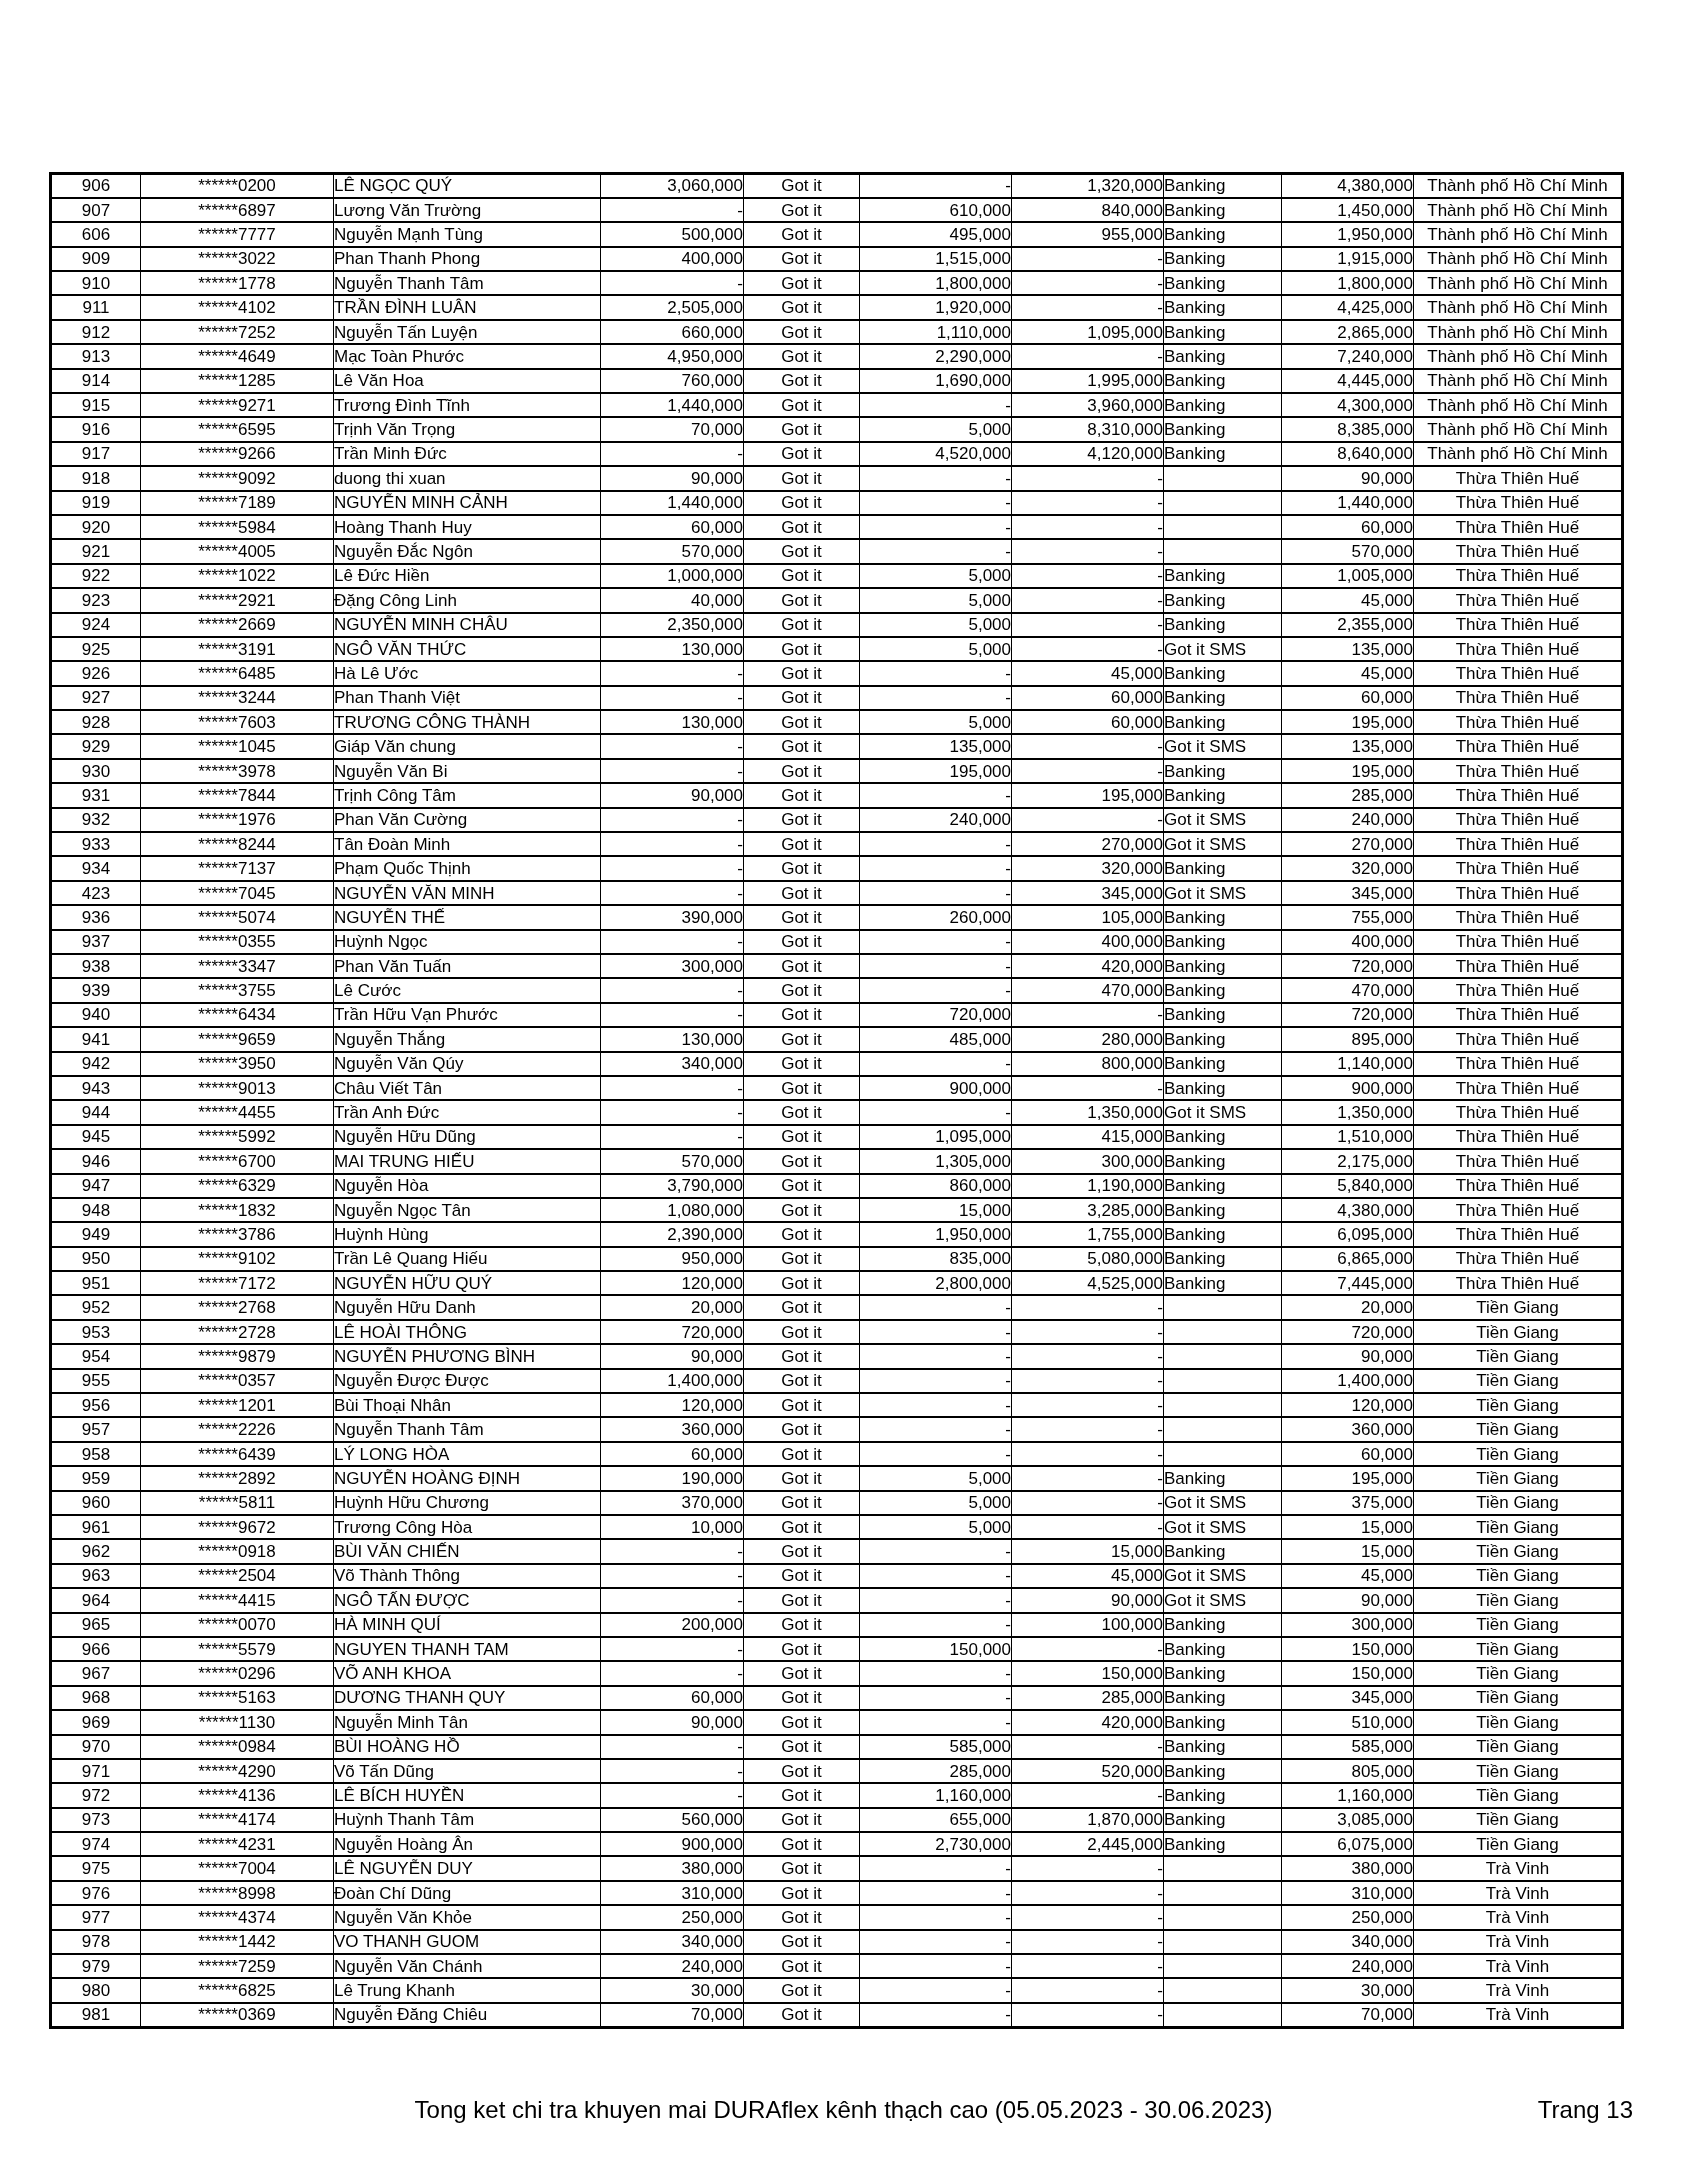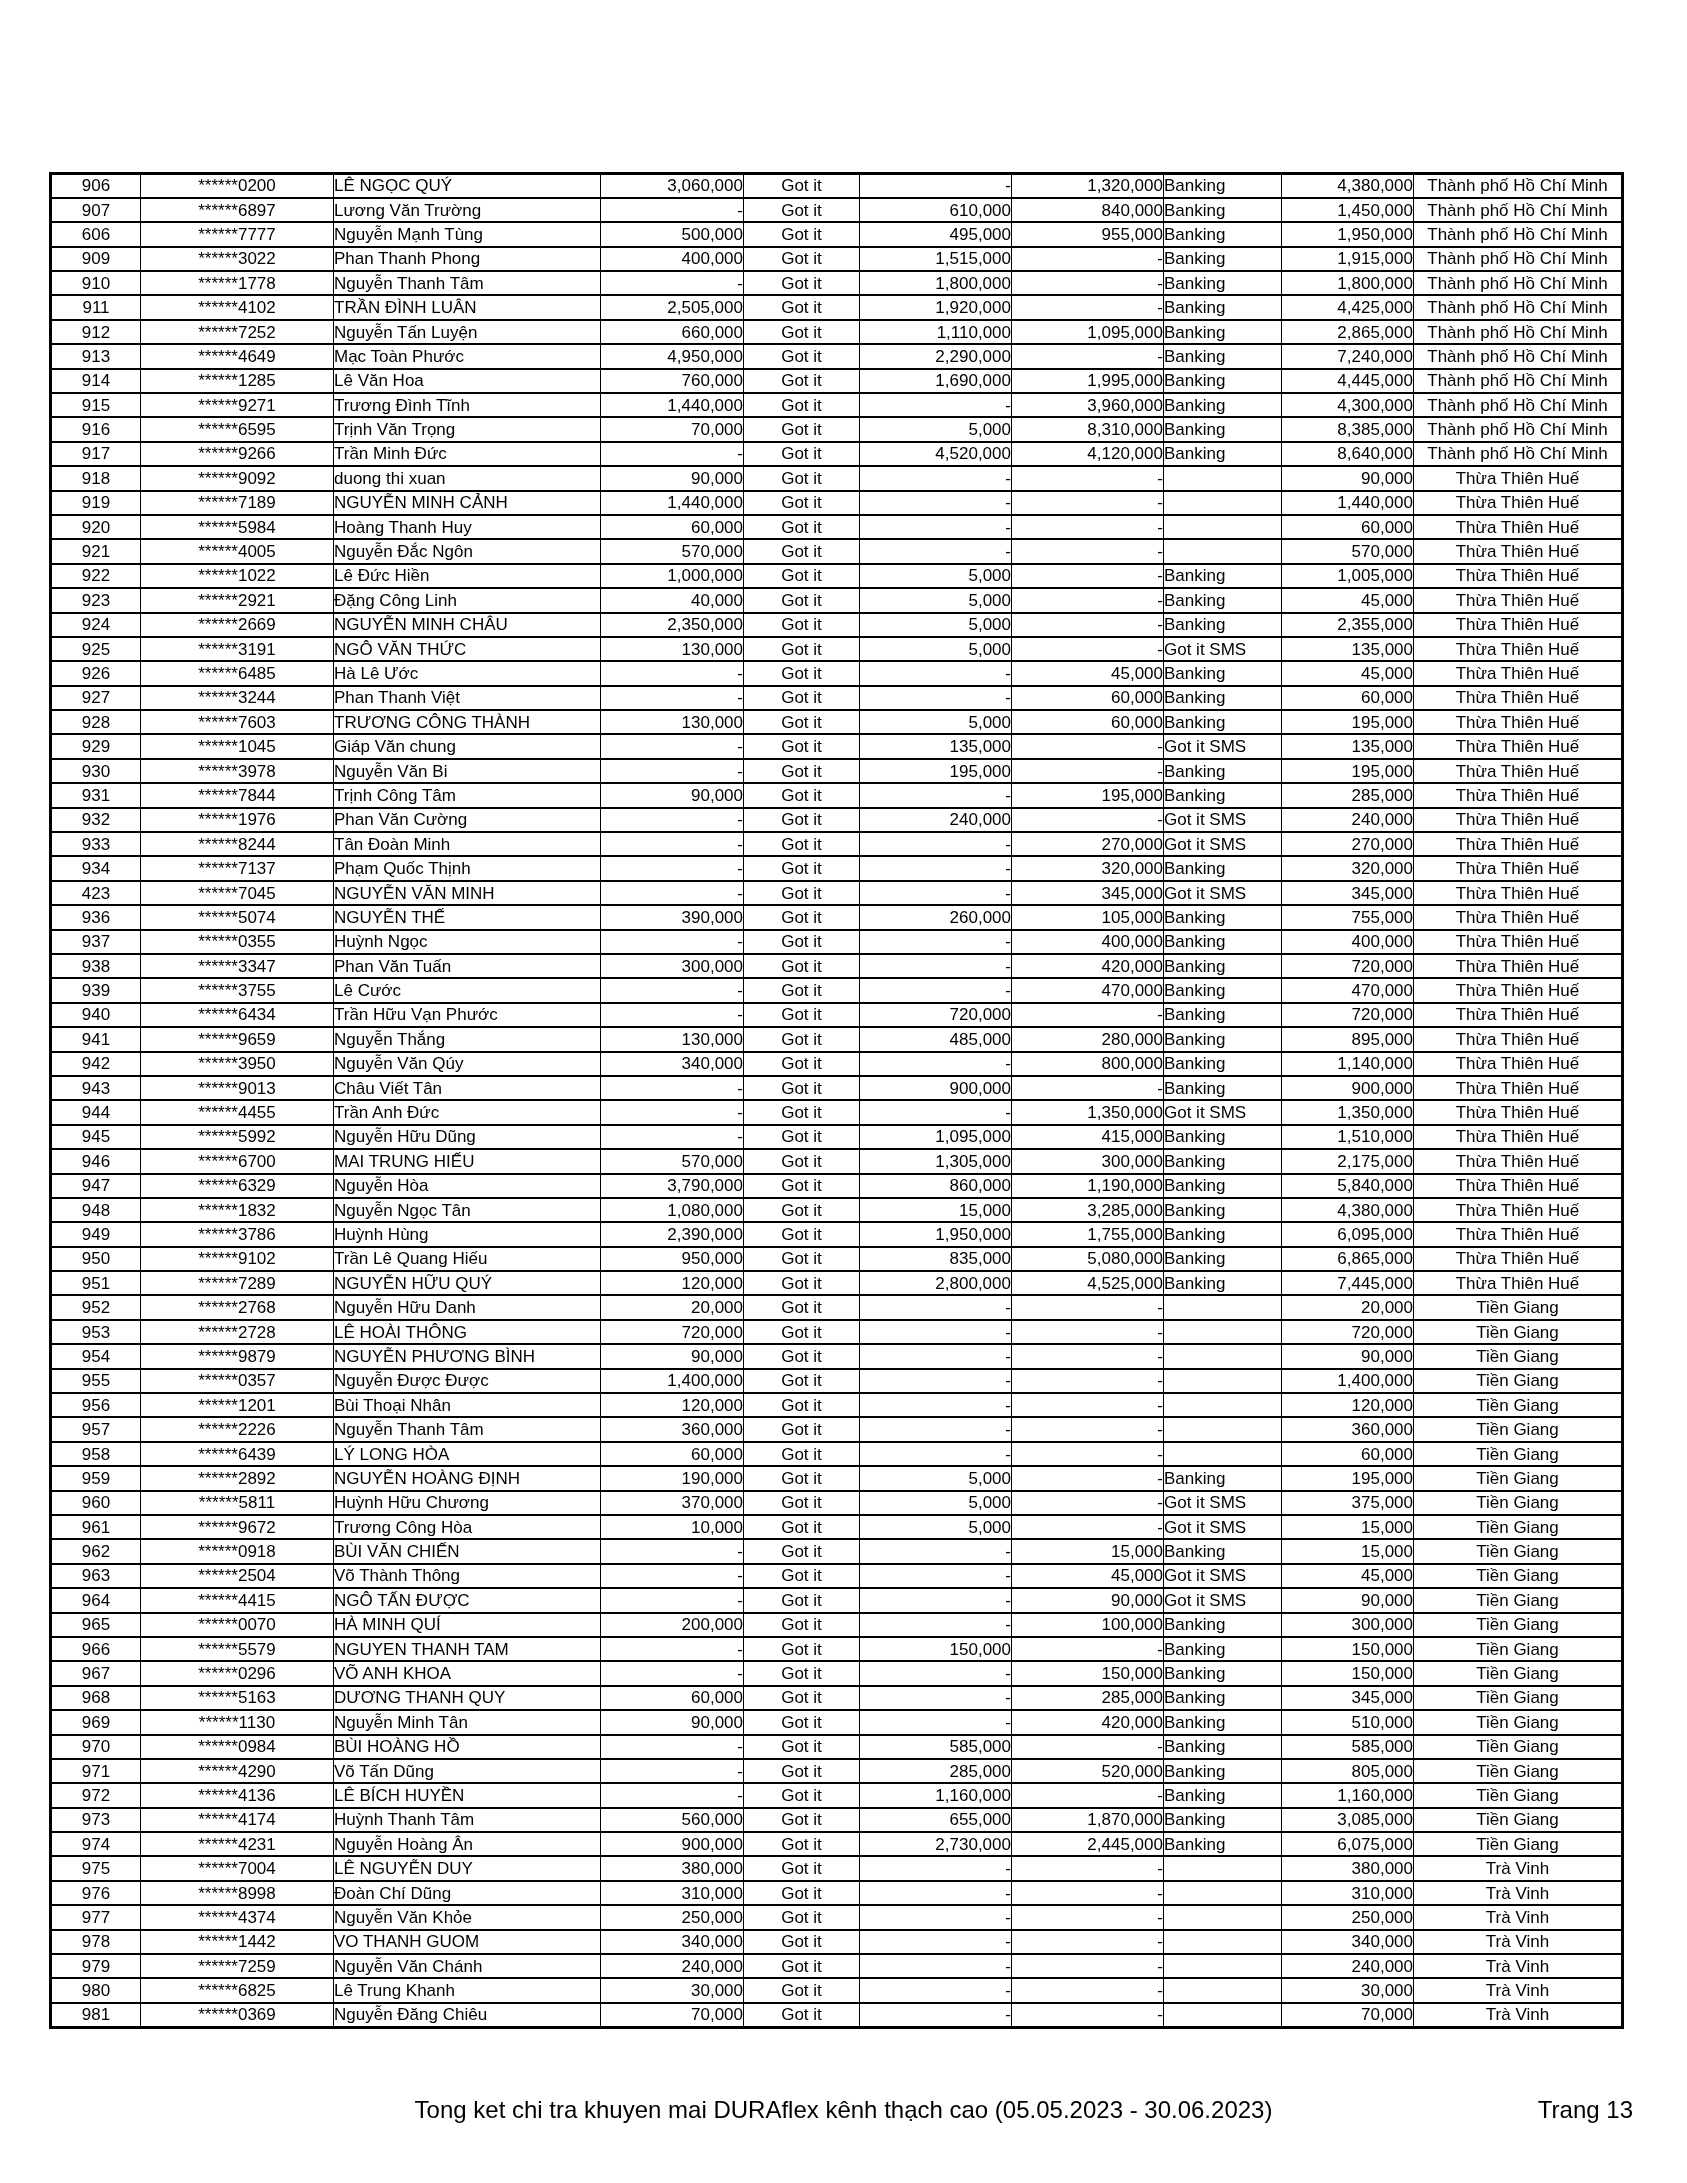--- a/index.html
+++ b/index.html
@@ -598,21 +598,21 @@
           <td class="col-amount_1">950,000</td>
           <td class="col-status">Got it</td>
           <td class="col-amount_2">835,000</td>
           <td class="col-amount_3">5,080,000</td>
           <td class="col-method">Banking</td>
           <td class="col-total">6,865,000</td>
           <td class="col-province">Thừa Thiên Huế</td>
         </tr>
         <tr>
           <td class="col-stt">951</td>
-          <td class="col-account">******7289</td>
+          <td class="col-account">******7172</td>
           <td class="col-name">NGUYỄN HỮU QUÝ</td>
           <td class="col-amount_1">120,000</td>
           <td class="col-status">Got it</td>
           <td class="col-amount_2">2,800,000</td>
           <td class="col-amount_3">4,525,000</td>
           <td class="col-method">Banking</td>
           <td class="col-total">7,445,000</td>
           <td class="col-province">Thừa Thiên Huế</td>
         </tr>
         <tr>

